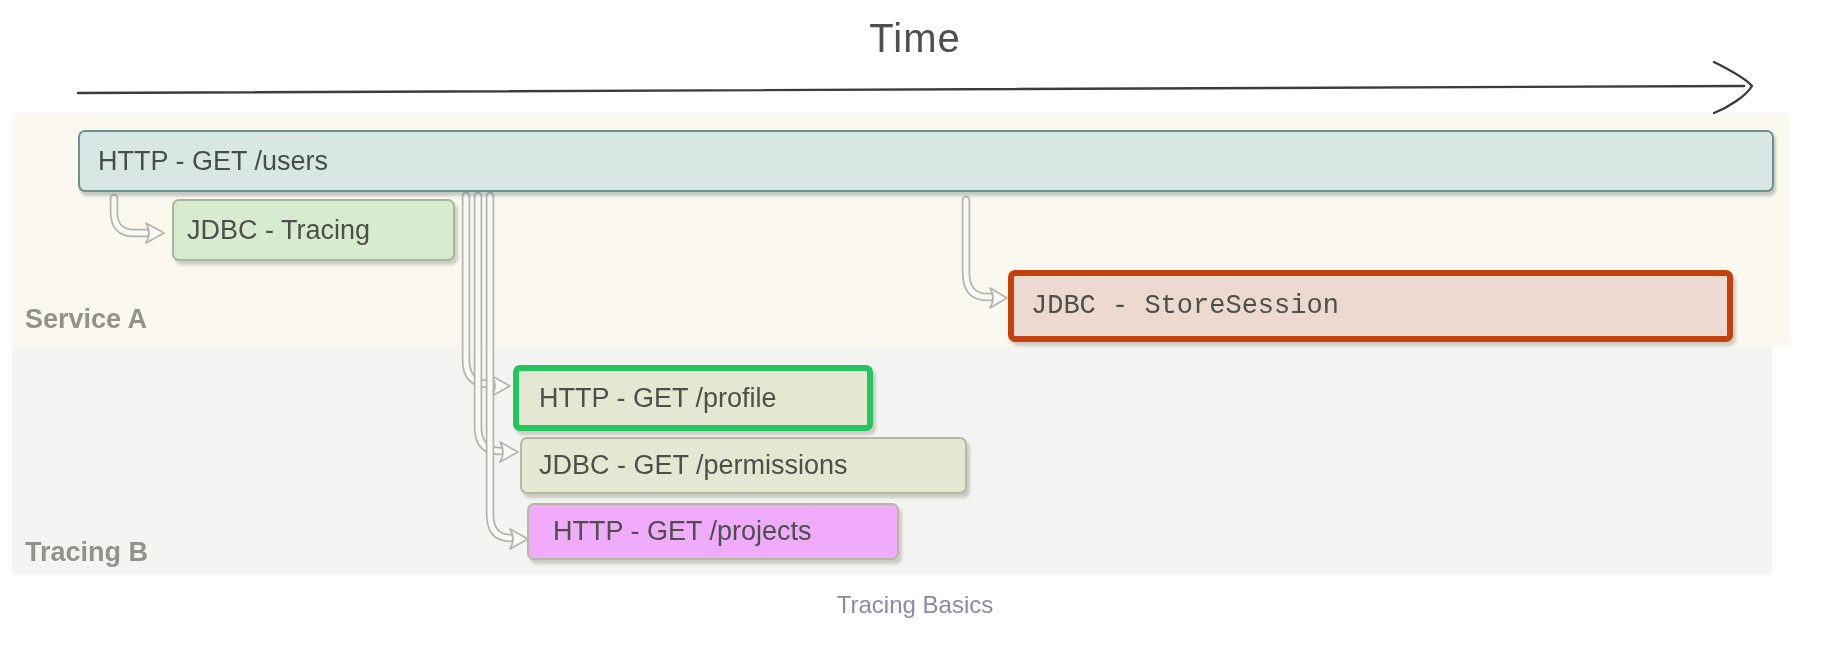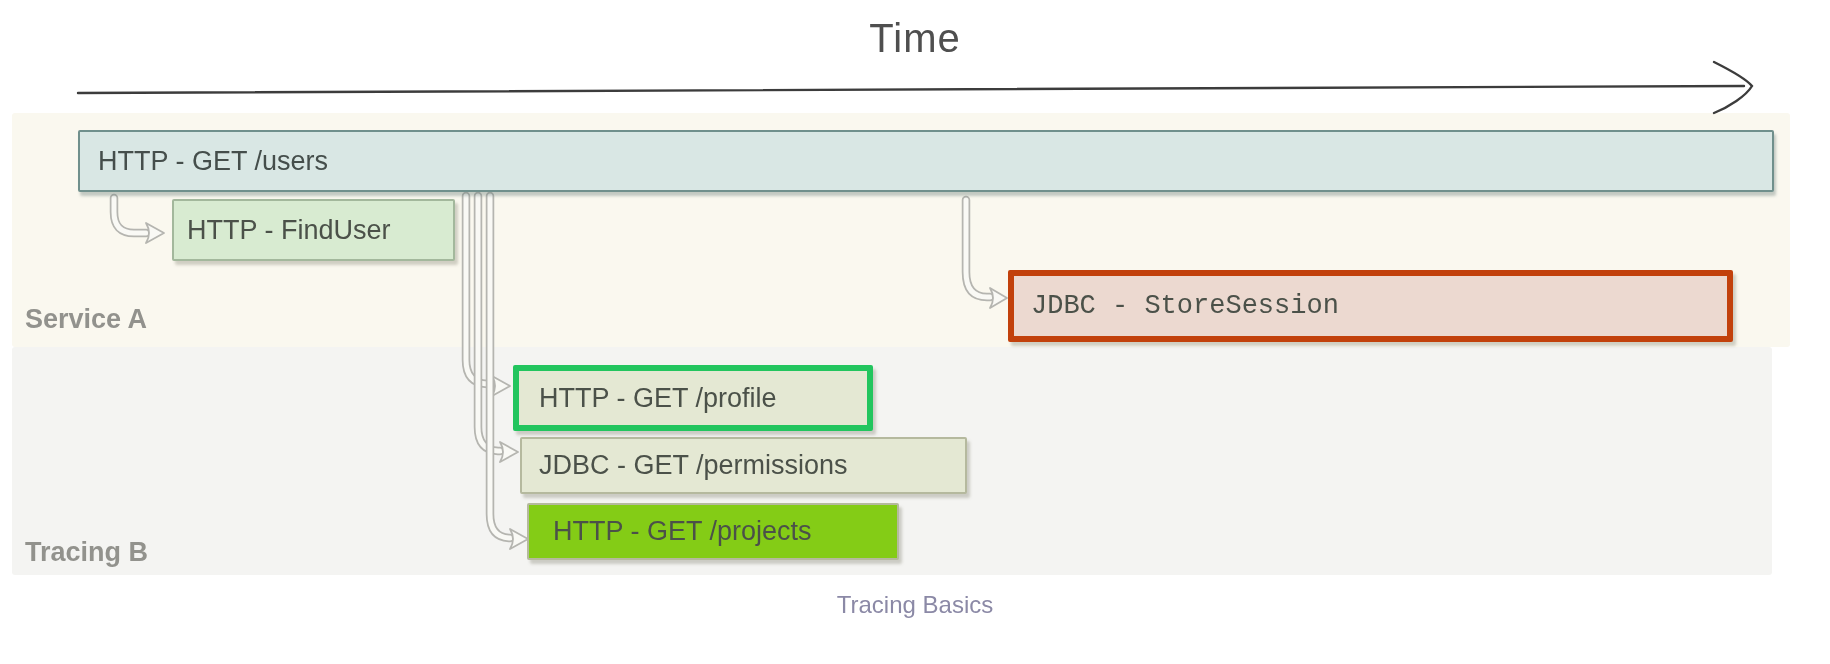--- a/index.html
+++ b/index.html
@@ -23,21 +23,21 @@
   #lane-b-label{left:25px;top:537px;}
   
   #connectors{position:absolute;left:0;top:0;z-index:2;}
   .tube-outer{fill:none;stroke:#b5b5b0;stroke-width:8.5;stroke-linecap:round;}
   .tube-inner{fill:none;stroke:#f9f9f5;stroke-width:5;stroke-linecap:round;}
   .tube-head{fill:#f9f9f5;stroke:#b5b5b0;stroke-width:1.8;stroke-linejoin:round;}
   .axis-stroke{fill:none;stroke:#3c3c3c;stroke-width:2.4;stroke-linecap:round;}
   
   .span-box{
     position:absolute;z-index:3;display:flex;align-items:center;
-    font-size:27px;color:#4b5149;border-radius:2px;
+    font-size:27px;color:#4b5149;border-radius:7px;
     box-shadow:3px 4px 3px rgba(128,128,112,0.35);
     white-space:nowrap;
   }
   #span-users{
     left:78px;top:130px;width:1674px;height:58px;padding-left:18px;
     border:2px solid #70908c;color:#454e4b;
     box-shadow:2px 4px 3px rgba(110,130,125,0.40);
   }
   #span-finduser{
     left:172px;top:199px;width:266px;height:58px;padding-left:13px;
@@ -110,22 +110,22 @@
     </g>
 
     <g>
       <path class="tube-outer" d="M490,196 L490,514 Q490,537 509,538 L510,538"></path>
       <path class="tube-inner" d="M490,196 L490,514 Q490,537 509,538 L510,538"></path>
       <path class="tube-head" d="M510,529 L528,539 L510,549 Q516,539 510,529 Z"></path>
     </g>
   </svg>
 
   <div class="span-box" id="span-users" style="background-color: rgb(217, 231, 228);">HTTP - GET /users</div>
-  <div class="span-box" id="span-finduser" style="background-color: rgb(216, 235, 209);">HTTP - FindUser</div>
+  <div class="span-box" id="span-finduser" style="background-color: rgb(216, 235, 209);">JDBC - Tracing</div>
   <div class="span-box" id="span-storesession" style="background-color: rgb(236, 217, 208);">JDBC - StoreSession</div>
 
   <div class="span-box" id="span-profile" style="background-color: rgb(228, 232, 211);">HTTP - GET /profile</div>
   <div class="span-box" id="span-permissions" style="background-color: rgb(228, 232, 211);">JDBC - GET /permissions</div>
-  <div class="span-box" id="span-projects" style="background-color: #84cc16;">HTTP - GET /projects</div>
+  <div class="span-box" id="span-projects" style="background-color: #f0abfc;">HTTP - GET /projects</div>
 
   <div id="caption">Tracing Basics</div>
 
 </div>
 
 </body></html>

